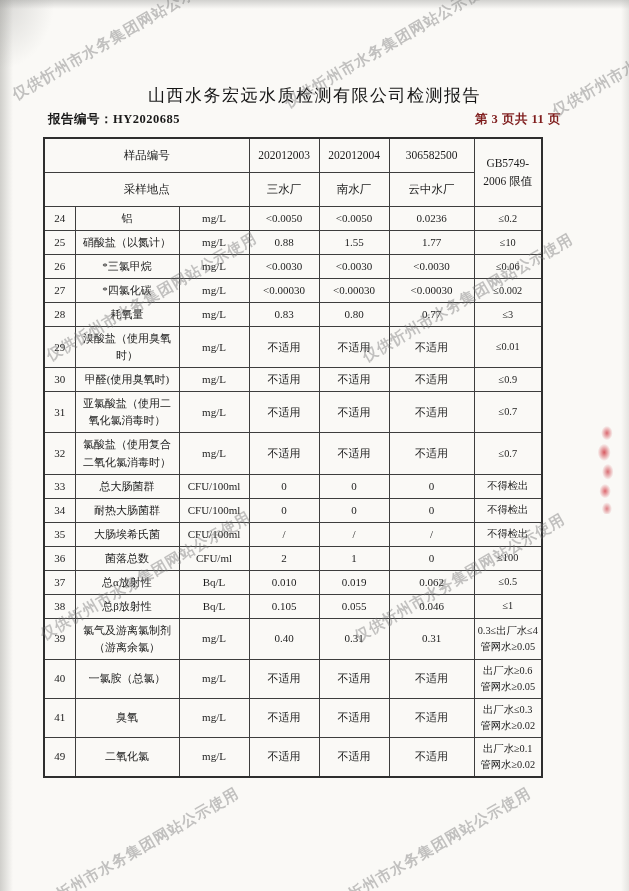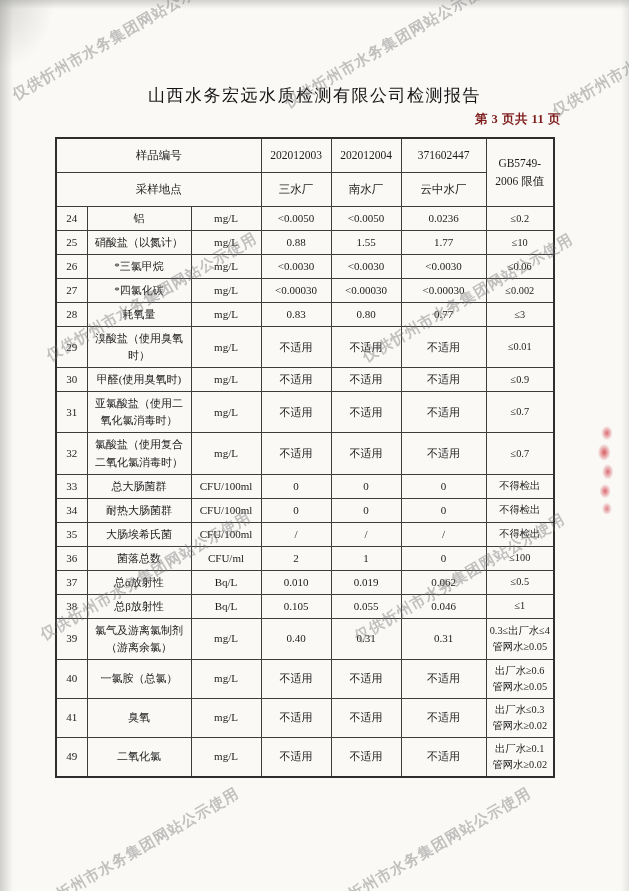--- a/index.html
+++ b/index.html
@@ -52,21 +52,21 @@
   #report-no{
     position:absolute;left:48px;top:111px;
     font-size:12.5px;font-weight:700;color:#1a1a1a;letter-spacing:.5px;
   }
   #page-info{
     position:absolute;right:68px;top:111px;
     font-size:12.5px;font-weight:600;color:#7f1d1d;letter-spacing:.5px;
   }
 
   table#results{
-    position:absolute;left:55px;top:137px;width:498px;
+    position:absolute;left:43px;top:137px;width:498px;
     border-collapse:collapse;table-layout:fixed;
     font-size:11px;color:#1c1c1c;
   }
   #results td{
     border:1px solid #3d3d3d;text-align:center;vertical-align:middle;
     padding:3px 2px;line-height:1.55;
   }
   #results{border:2px solid #2e2e2e;}
   #results thead td{height:27px;font-size:11.5px;}
   td.c1{text-align:left;padding-left:5px;white-space:pre-line;line-height:1.45;}
@@ -89,38 +89,39 @@
   <span class="wm w4">仅供忻州市水务集团网站公示使用</span>
   <span class="wm w5">仅供忻州市水务集团网站公示使用</span>
   <span class="wm w6">仅供忻州市水务集团网站公示使用</span>
   <span class="wm w7">仅供忻州市水务集团网站公示使用</span>
   <span class="wm w8">仅供忻州市水务集团网站公示使用</span>
   <span class="wm w9">仅供忻州市水务集团网站公示使用</span>
 
   <div id="seal"></div>
 
   <div id="title">山西水务宏远水质检测有限公司检测报告</div>
+  <div id="report-no">报告编号：HY2020685</div>
   <div id="page-info">第 3 页共 11 页</div>
 
   <table id="results">
     <colgroup>
       <col style="width:31px">
         <col style="width:104px">
         <col style="width:70px">
       <col style="width:70px">
         <col style="width:70px">
         <col style="width:85px">
         <col style="width:68px">
     </colgroup>
     <thead>
       <tr>
         <td colspan="3">样品编号</td>
         <td>202012003</td>
         <td>202012004</td>
-        <td>371602447</td>
+        <td>306582500</td>
         <td rowspan="2" class="limit-head">GB5749-
 2006 限值</td>
       </tr>
       <tr>
         <td colspan="3">采样地点</td>
         <td>三水厂</td>
         <td>南水厂</td>
         <td>云中水厂</td>
       </tr>
     </thead>

